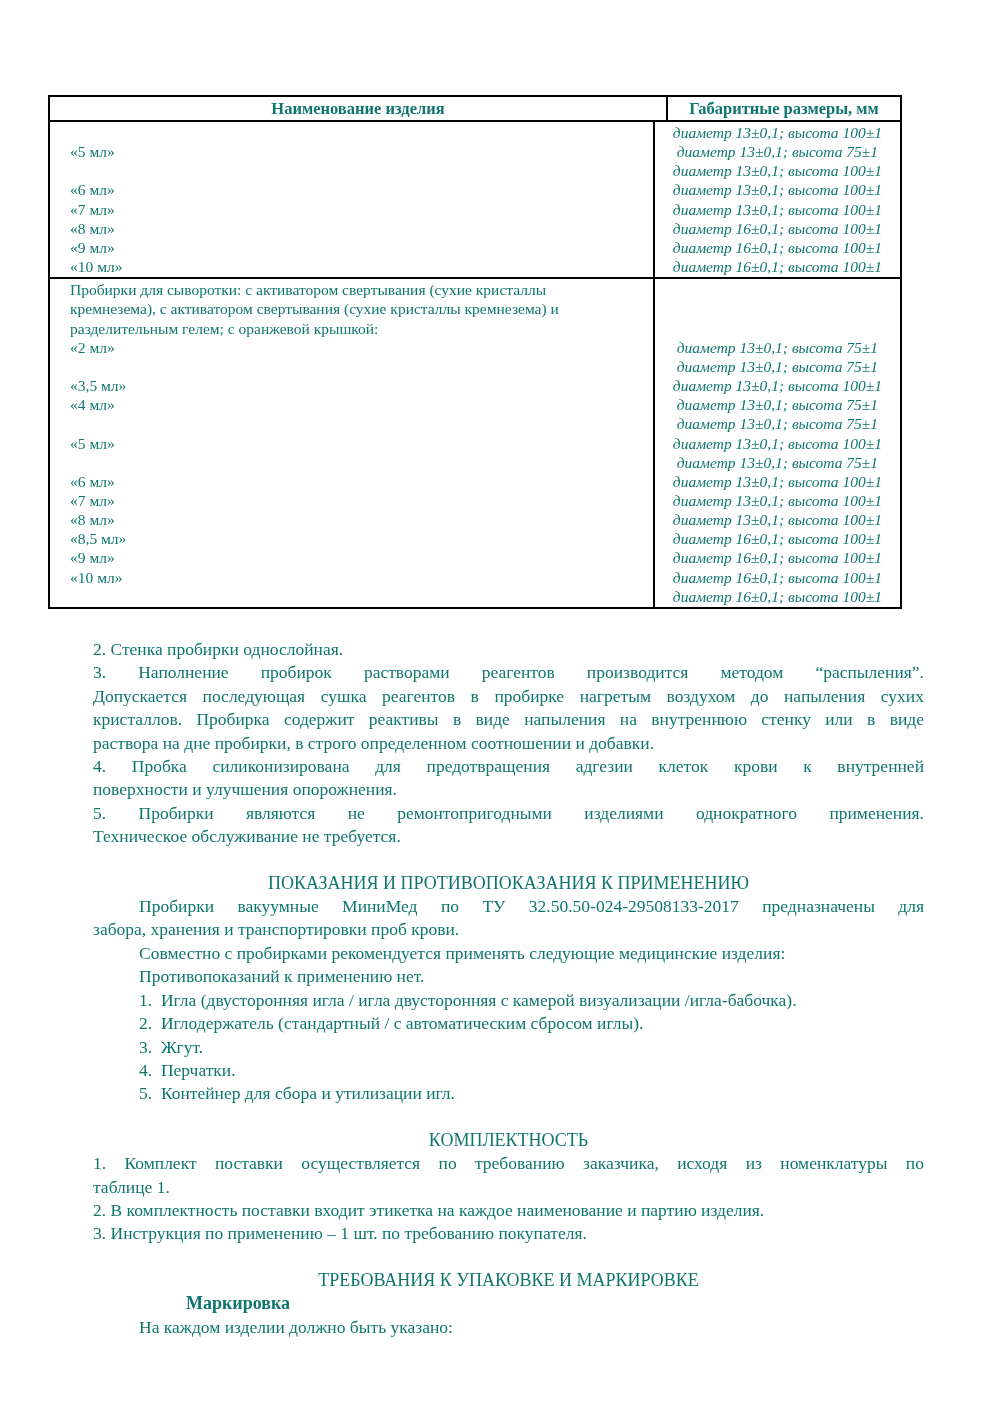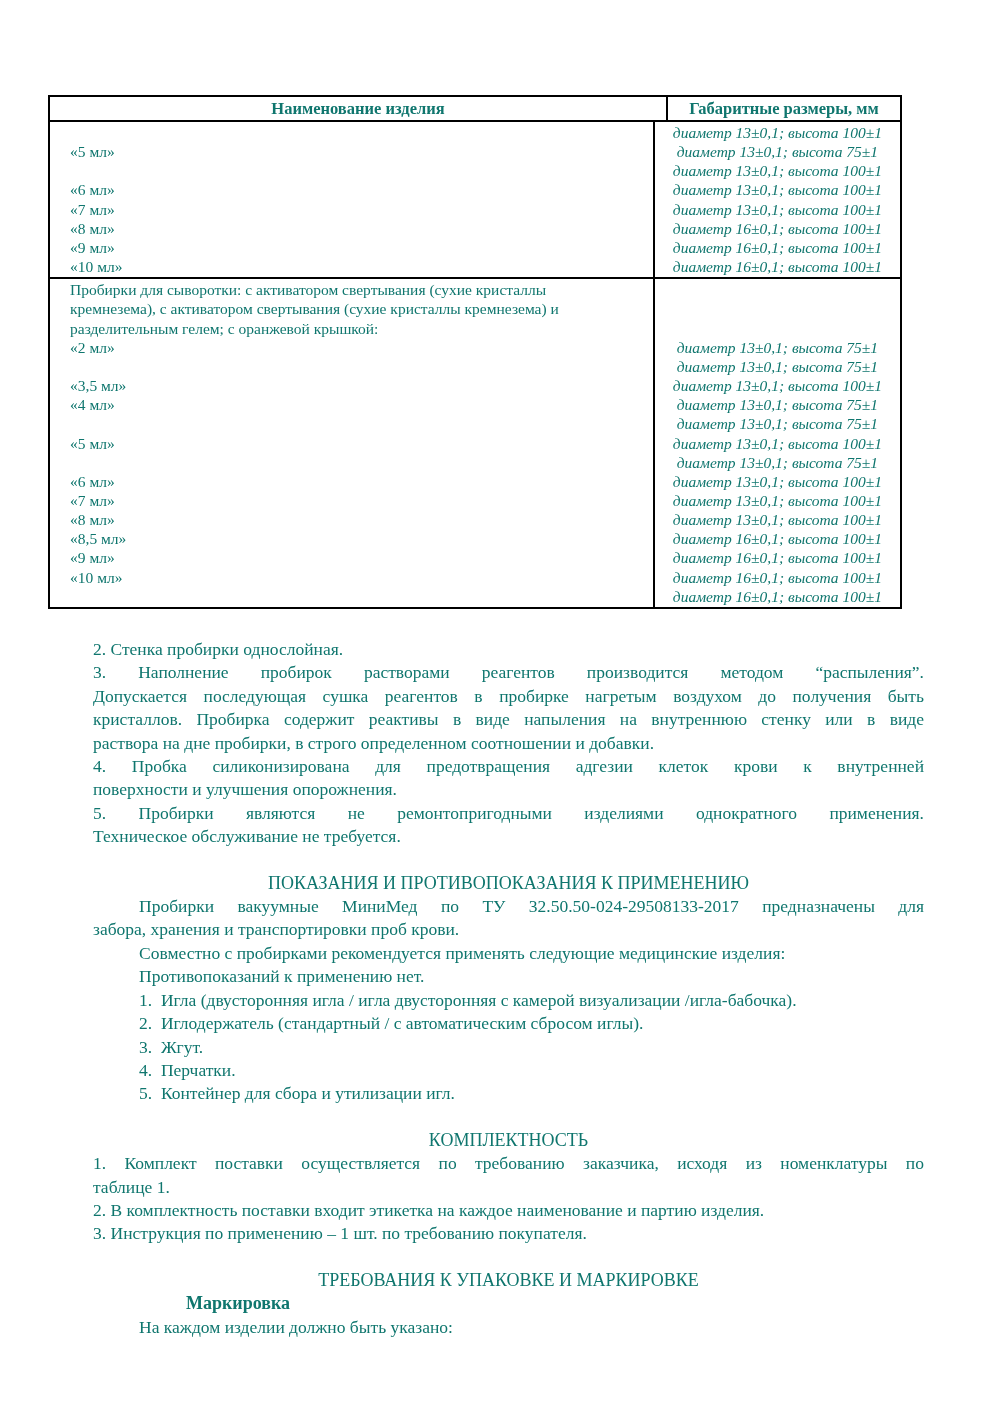--- a/index.html
+++ b/index.html
@@ -151,21 +151,21 @@
         </div>
     </div>
   </div>
 
   <div class="content">
     <div>
         <div class="line">2. Стенка пробирки однослойная.</div>
       </div>
     <div>
         <div class="line j">3. Наполнение пробирок растворами реагентов производится методом “распыления”.</div>
-        <div class="line j">Допускается последующая сушка реагентов в пробирке нагретым воздухом до получения быть</div>
+        <div class="line j">Допускается последующая сушка реагентов в пробирке нагретым воздухом до напыления сухих</div>
         <div class="line j">кристаллов. Пробирка содержит реактивы в виде напыления на внутреннюю стенку или в виде</div>
         <div class="line">раствора на дне пробирки, в строго определенном соотношении и добавки.</div>
       </div>
     <div>
         <div class="line j">4. Пробка силиконизирована для предотвращения адгезии клеток крови к внутренней</div>
         <div class="line">поверхности и улучшения опорожнения.</div>
       </div>
     <div>
         <div class="line j">5. Пробирки являются не ремонтопригодными изделиями однократного применения.</div>
         <div class="line">Техническое обслуживание не требуется.</div>

